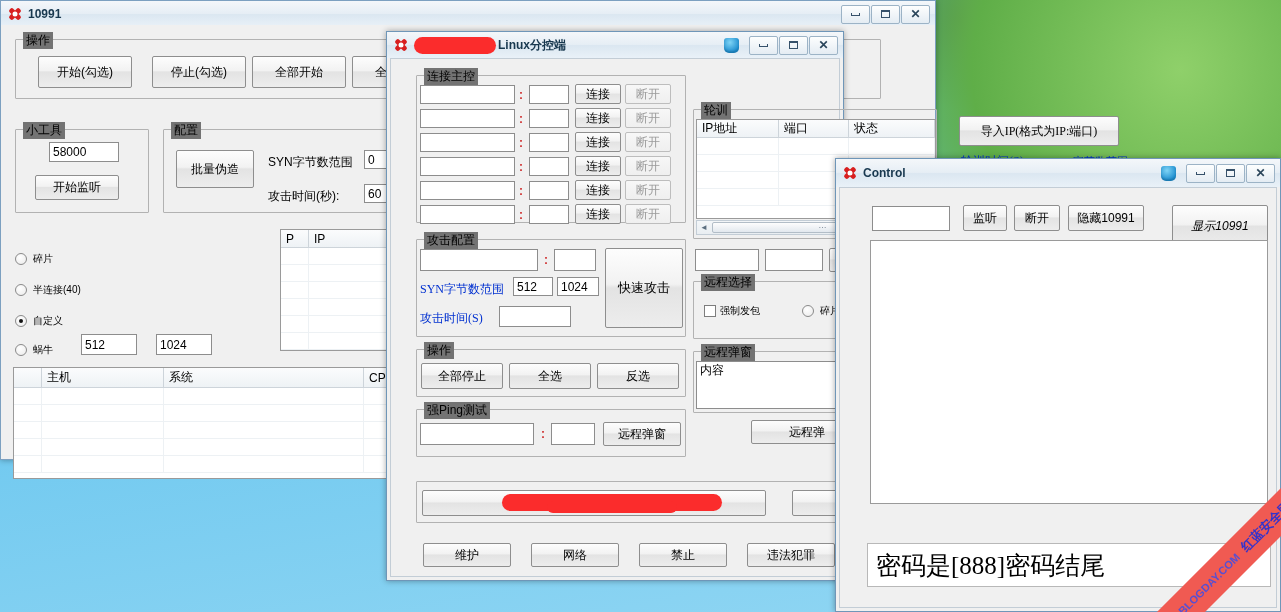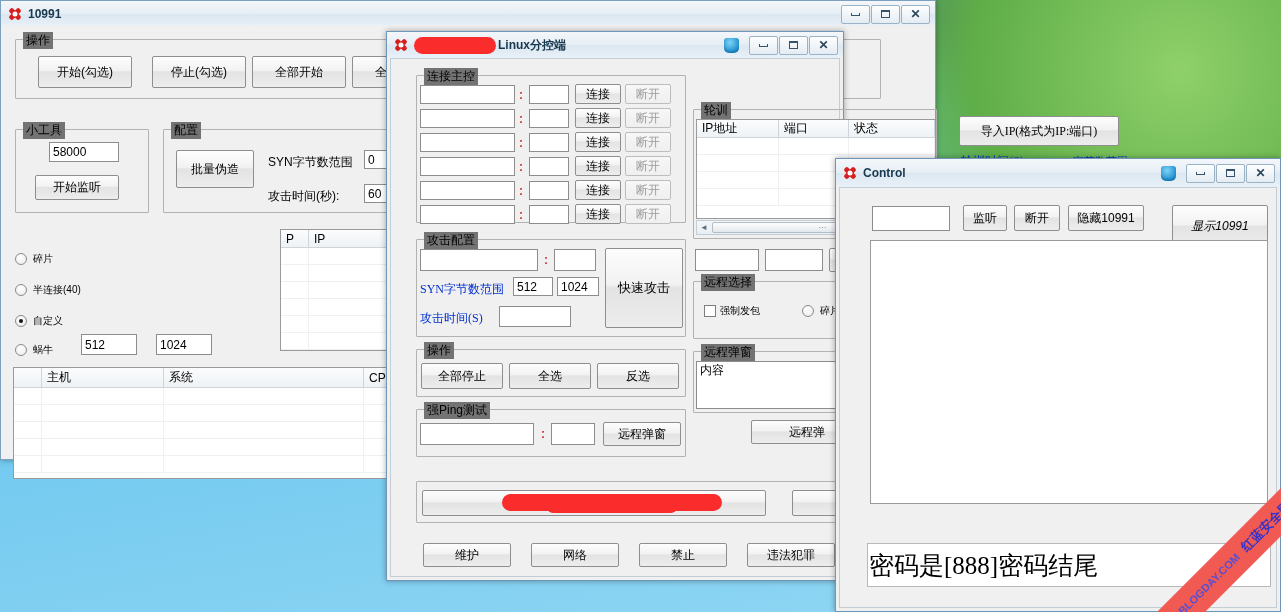--- a/index.html
+++ b/index.html
@@ -505,20 +505,20 @@
 
   <div class="client-area" style="top:28px;">
     <div class="inp" style="left:32px; top:18px; width:78px; height:25px;"></div>
     <div class="btn" style="left:123px; top:17px; width:44px; height:26px;">监听</div>
     <div class="btn" style="left:174px; top:17px; width:46px; height:26px;">断开</div>
     <div class="btn" style="left:228px; top:17px; width:76px; height:26px;">隐藏10991</div>
     <div class="btn" style="left:332px; top:17px; width:96px; height:43px;font-style:italic;">显示10991</div>
 
     <div class="inp" style="left:30px; top:52px; width:398px; height:264px; align-items:flex-start; padding-top:3px; border:1px solid #9a9a9a;"></div>
 
-    <div class="inp" style="left:27px; top:355px; width:404px; height:44px; font-size:25px; font-family:'Liberation Serif',serif; padding-left:1px; border:1px solid #b8b8b8;">密码是[888]密码结尾</div>
+    <div class="inp" style="left:27px; top:355px; width:404px; height:44px; font-size:25px; font-family:'Liberation Serif',serif; padding-left:8px; border:1px solid #b8b8b8;">密码是[888]密码结尾</div>
   </div>
 
   <div class="watermark" style="right:-48px; bottom:24px;">
     <span class="url">WWW.BLOGDAY.COM</span>
     <span>红蓝安全网</span>
   </div>
 </div>
 
 </body></html>

